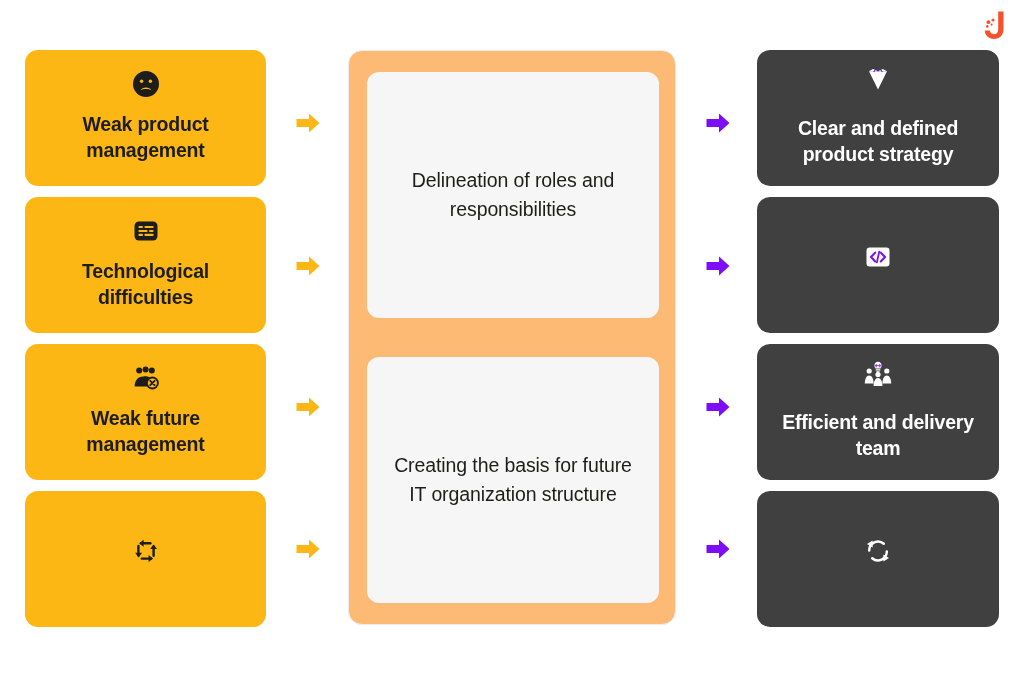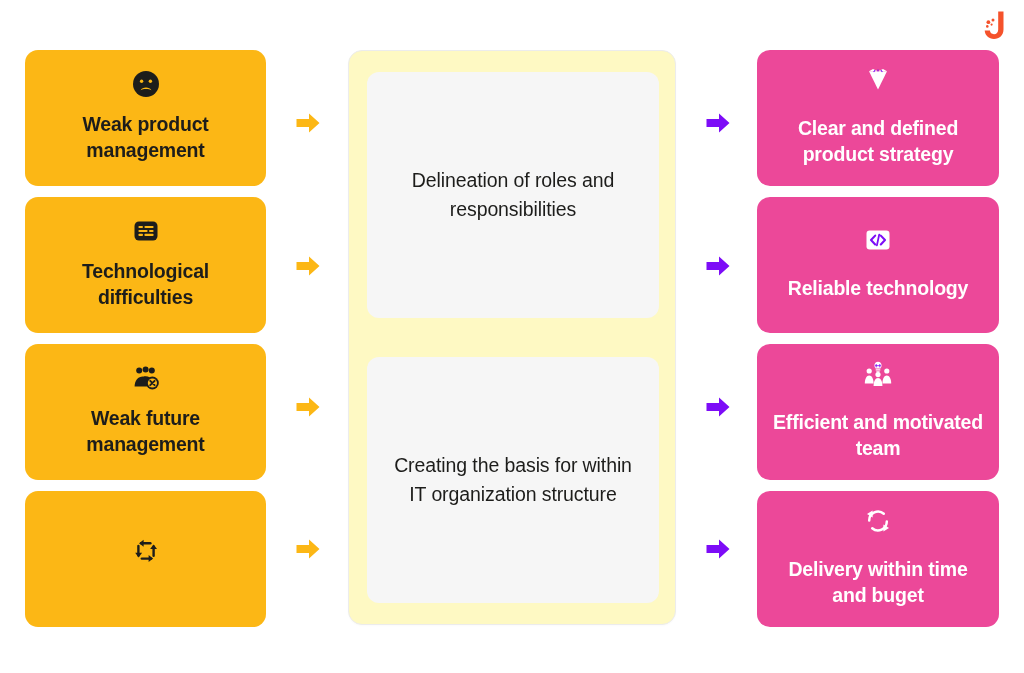--- a/index.html
+++ b/index.html
@@ -52,21 +52,21 @@
     align-items: center;
     justify-content: center;
     padding: 8px 14px 12px;
     margin-bottom: 11px;
   }
   .card.problem {
     background: #fcb715;
     color: #1d1d1b;
   }
   .card.solution {
-    background: #ec4899;
+    background: #404040;
     color: #ffffff;
     gap: 8px;
   }
   .card .card-icon {
     height: 30px;
     margin-bottom: 12px;
     display: flex;
     align-items: center;
     justify-content: center;
   }
@@ -78,21 +78,21 @@
     letter-spacing: -0.2px;
   }
 
   
   .mid-panel {
     box-sizing: border-box;
     width: 328px;
     height: 575px;
     border: 1px solid #ececec;
     border-radius: 14px;
-    background: #fef9c3;
+    background: #fdba74;
     padding: 21px 18px;
     display: flex;
     flex-direction: column;
     justify-content: space-between;
     box-shadow: 0 1px 2px rgba(0,0,0,0.02);
   }
   .mid-card {
     box-sizing: border-box;
     width: 292px;
     height: 246px;
@@ -202,21 +202,21 @@
       </span>
     </div>
   </div>
 
   <div class="col col-mid">
     <div class="mid-panel">
       <div class="mid-card">
         <span class="mid-label">Delineation of roles and responsibilities</span>
       </div>
       <div class="mid-card">
-        <span class="mid-label">Creating the basis for within IT organization structure</span>
+        <span class="mid-label">Creating the basis for future IT organization structure</span>
       </div>
     </div>
   </div>
 
   <div class="col col-right">
 
     <div class="card solution">
       <span class="card-icon">
         <svg width="28" height="26" viewBox="0 0 28 26" aria-hidden="true">
           <path d="M5.0 4.2 L23.0 4.2 L14.0 22.6 Z" fill="#ffffff"></path>
@@ -230,53 +230,51 @@
 
     <div class="card solution">
       <span class="card-icon">
         <svg width="26" height="26" viewBox="0 0 26 26" aria-hidden="true">
           <rect x="1.5" y="3.5" width="23" height="19" rx="3.2" fill="#ffffff"></rect>
           <path d="M10.2 8.6 L6.0 13.0 L10.2 17.4" fill="none" stroke="#7d0cf7" stroke-width="2.1" stroke-linecap="round" stroke-linejoin="round"></path>
           <path d="M15.8 8.6 L20.0 13.0 L15.8 17.4" fill="none" stroke="#7d0cf7" stroke-width="2.1" stroke-linecap="round" stroke-linejoin="round"></path>
           <path d="M14.2 7.6 L11.9 18.4" stroke="#7d0cf7" stroke-width="1.8" stroke-linecap="round"></path>
         </svg>
       </span>
-      <span class="card-label">Reliable technology</span>
     </div>
 
     <div class="card solution">
       <span class="card-icon">
         <svg width="30" height="28" viewBox="0 0 30 28" aria-hidden="true">
           <path d="M11.4 5.4 C11.4 3.4 13.0 1.8 15.0 1.8 C17.0 1.8 18.6 3.4 18.6 5.4 C18.6 6.8 17.8 7.6 17.4 8.4 L12.6 8.4 C12.2 7.6 11.4 6.8 11.4 5.4 Z" fill="#ffffff"></path>
           <rect x="12.6" y="9.2" width="4.8" height="1.3" rx="0.6" fill="#ffffff"></rect>
           <rect x="13.2" y="11.2" width="3.6" height="1.2" rx="0.6" fill="#ffffff"></rect>
           <path d="M13.2 4.0 L13.2 7.4 M16.8 4.0 L16.8 7.4 M11.9 5.7 L18.1 5.7" stroke="#7d0cf7" stroke-width="0.85"></path>
           <circle cx="6.2" cy="11.0" r="2.6" fill="#ffffff"></circle>
           <path d="M1.8 23.6 C1.8 18.6 3.6 15.4 6.2 15.4 C8.8 15.4 10.6 18.6 10.6 23.6 Z" fill="#ffffff"></path>
           <circle cx="23.8" cy="11.0" r="2.6" fill="#ffffff"></circle>
           <path d="M19.4 23.6 C19.4 18.6 21.2 15.4 23.8 15.4 C26.4 15.4 28.2 18.6 28.2 23.6 Z" fill="#ffffff"></path>
           <circle cx="15.0" cy="14.6" r="2.6" fill="#ffffff"></circle>
           <path d="M10.6 26.0 C10.6 21.2 12.4 18.0 15.0 18.0 C17.6 18.0 19.4 21.2 19.4 26.0 Z" fill="#ffffff"></path>
         </svg>
       </span>
-      <span class="card-label">Efficient and motivated team</span>
+      <span class="card-label">Efficient and delivery team</span>
     </div>
 
     <div class="card solution">
       <span class="card-icon">
         <svg width="28" height="28" viewBox="0 0 28 28" aria-hidden="true">
           <g fill="none" stroke="#ffffff" stroke-width="2.5" stroke-linecap="round">
             <path d="M5.2 13.4 A8.8 8.8 0 0 1 19.8 6.8"></path>
             <path d="M22.8 14.6 A8.8 8.8 0 0 1 8.2 21.2"></path>
           </g>
           <path d="M8.6 3.6 L8.6 10.4 L3.0 7.0 Z" fill="#ffffff"></path>
           <path d="M19.4 24.4 L19.4 17.6 L25.0 21.0 Z" fill="#ffffff"></path>
         </svg>
       </span>
-      <span class="card-label">Delivery within time and buget</span>
     </div>
   </div>
 
   <div class="arrow arrow-left-col arrow-r1">
     <svg width="26" height="26" viewBox="0 0 26 26" aria-hidden="true">
         <path d="M1.5 9.0 L14.0 9.0 L14.0 3.4 L24.5 13.0 L14.0 22.6 L14.0 17.0 L1.5 17.0 Z" fill="#fcb715"></path>
       </svg>
   </div>
   <div class="arrow arrow-left-col arrow-r2">
     <svg width="26" height="26" viewBox="0 0 26 26" aria-hidden="true">

